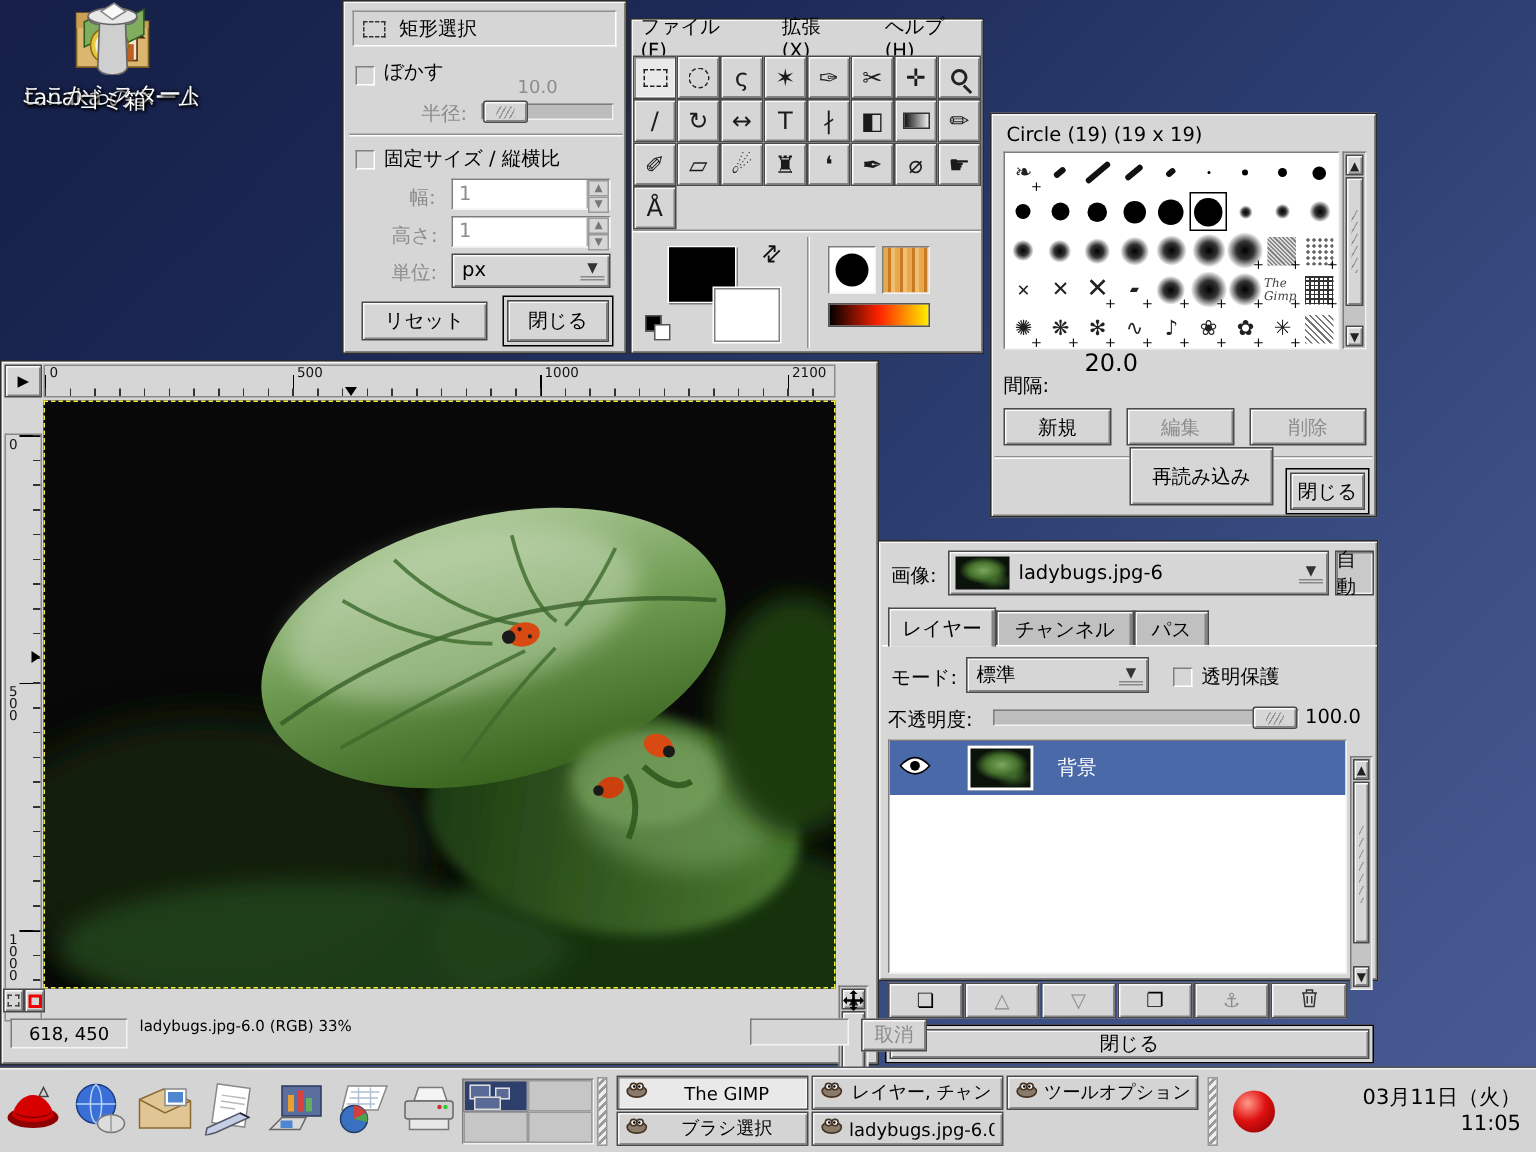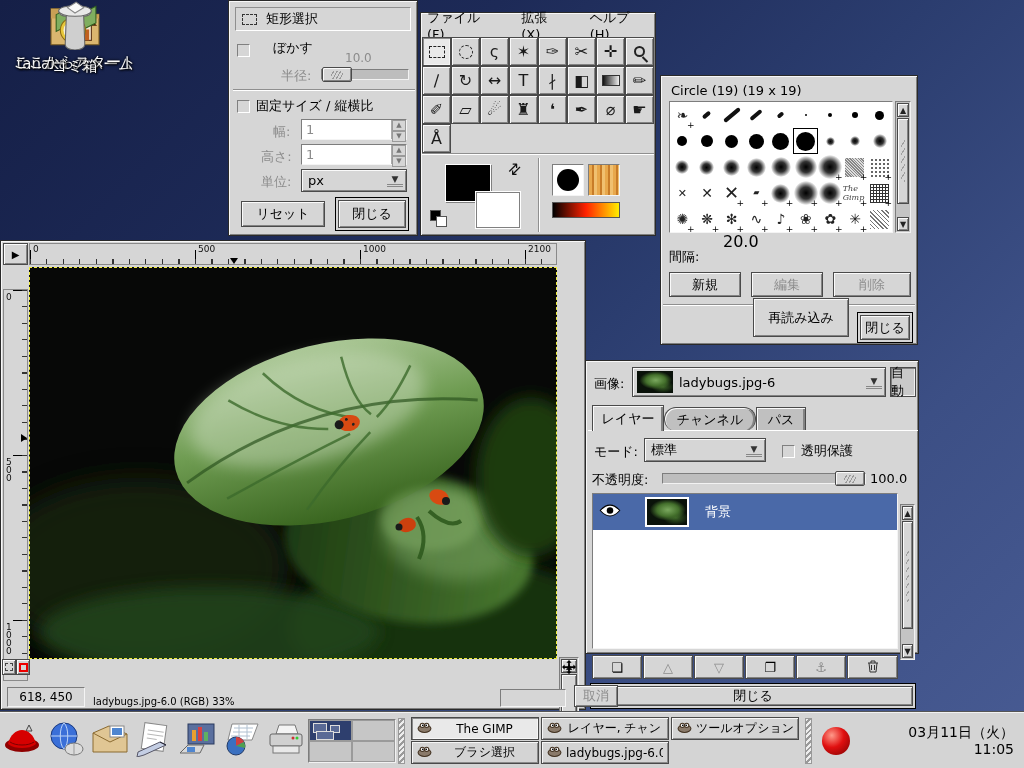--- a/index.html
+++ b/index.html
@@ -130,21 +130,21 @@
         <path d="M15 7l8-5 7 5-8 5z" fill="#fafafa" stroke="#888"></path>
       </svg></span>
   <span class="dlabel">ゴミ箱</span>
 </div>
 
 <div class="win" style="left:228px;top:0;width:190px;height:236px">
   <div class="abs" style="left:6px;top:6px;width:176px;height:24px;border:1px solid;border-color:#8f8f8f #fff #fff #8f8f8f;display:flex;align-items:center;gap:9px;padding:0 6px">
     <span style="width:15px;height:11px;border:1px dashed #333;flex:none"></span>
     <span>矩形選択</span>
   </div>
-  <div class="abs" style="left:8px;top:38px;display:flex;align-items:flex-end;gap:23px">
+  <div class="abs" style="left:8px;top:38px;display:flex;align-items:flex-end;gap:6px">
     <span class="chk"></span>
     <span>ぼかす</span>
   </div>
   <div class="abs dim" style="left:116px;top:50px;font-size:12px">10.0</div>
   <div class="abs dim" style="left:52px;top:66px">半径:</div>
   <div class="abs trough" style="left:92px;top:68px;width:88px">
       <span class="sthumb" style="left:0"></span>
     </div>
   <div class="abs groove" style="left:4px;top:88px;width:182px"></div>
   <div class="abs" style="left:8px;top:96px;display:flex;align-items:center;gap:6px">
@@ -446,21 +446,21 @@
 <div class="win" style="left:585px;top:360px;width:334px;height:294px">
   <div class="abs" style="left:8px;top:14px">画像:</div>
   <div class="abs combo" style="left:46px;top:6px;width:254px;height:30px">
     <span class="mini-thumb" style="width:36px;height:22px;margin-left:4px;flex:none"></span>
     <span class="cval">ladybugs.jpg-6</span>
     <span class="carr">▼</span>
   </div>
   <div class="abs pressed" style="left:304px;top:6px;width:26px;height:30px;display:flex;align-items:center;justify-content:center">自動</div>
   <div id="tabs-row">
       <div class="tab activeT" style="left: 6px; width: 72px; top: 44px; height: 26px;">レイヤー</div>
-      <div class="tab" style="left: 78px; width: 92px; top: 46px; height: 24px; border-radius: 12px;">チャンネル</div>
+      <div class="tab" style="left: 78px; width: 92px; top: 46px; height: 24px;">チャンネル</div>
       <div class="tab" style="left: 170px; width: 50px; top: 46px; height: 24px;">パス</div>
     </div>
   <div class="abs" style="left:2px;top:69px;width:330px;height:0;border-top:1px solid #fff"></div>
   <div class="abs" style="left:8px;top:82px">モード:</div>
   <div class="abs combo" style="left:58px;top:77px;width:122px;height:24px">
     <span class="cval">標準</span>
     <span class="carr">▼</span>
   </div>
   <div class="abs" style="left:196px;top:81px;display:flex;align-items:center;gap:6px">
     <span class="chk"></span>
@@ -602,21 +602,21 @@
     </div>
   <div class="qmask" style="left:15px;top:418px">
       <span style="width:9px;height:9px;border:2px solid #e00"></span>
     </div>
 
   <div class="abs" style="left:558px;top:418px;width:20px;height:16px;display:flex;align-items:center;justify-content:center">
     <svg width="14" height="14" viewBox="0 0 16 16">
         <path d="M8 0l3 3H9v4h4V5l3 3-3 3V9H9v4h2l-3 3-3-3h2V9H3v2L0 8l3-3v2h4V3H5z" fill="#000"></path>
       </svg>
   </div>
-  <div class="abs" style="left:2px;top:438px;width:619px;height:28px;display:flex;align-items:flex-end;gap:8px;padding:0 4px">
+  <div class="abs" style="left:2px;top:438px;width:619px;height:28px;display:flex;align-items:flex-start;gap:8px;padding:0 4px">
     <div class="sunken" style="background:#d6d6d6;width:78px;height:20px;display:flex;align-items:center;justify-content:center;font-size:12px">618, 450</div>
     <div style="flex:1;font-size:10px">ladybugs.jpg-6.0 (RGB) 33%</div>
     <div class="sunken" style="background:#d6d6d6;width:66px;height:18px"></div>
     <div class="btn dim" style="width:44px;height:22px">取消</div>
   </div>
 </div>
 
 <div id="taskbar">
   <div class="launch">
       <span><svg width="40" height="36" viewBox="0 0 40 34">

